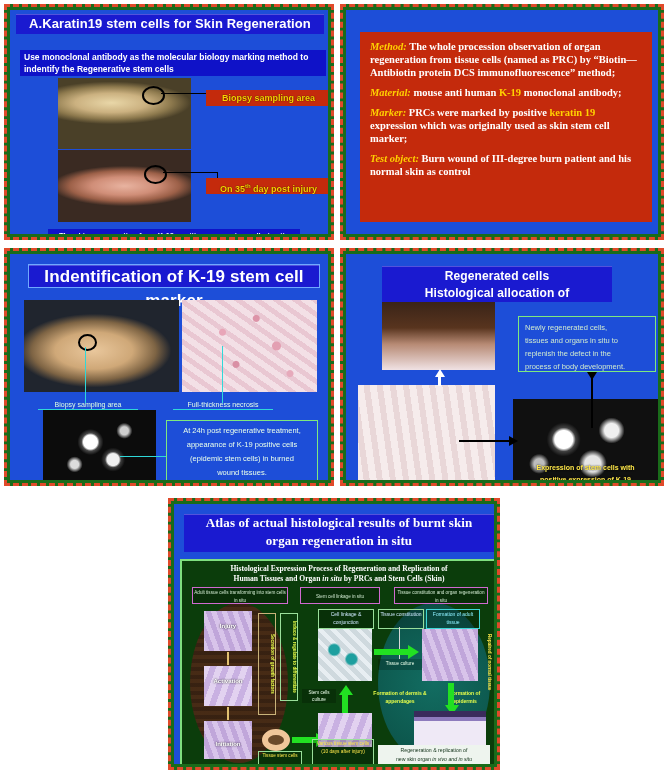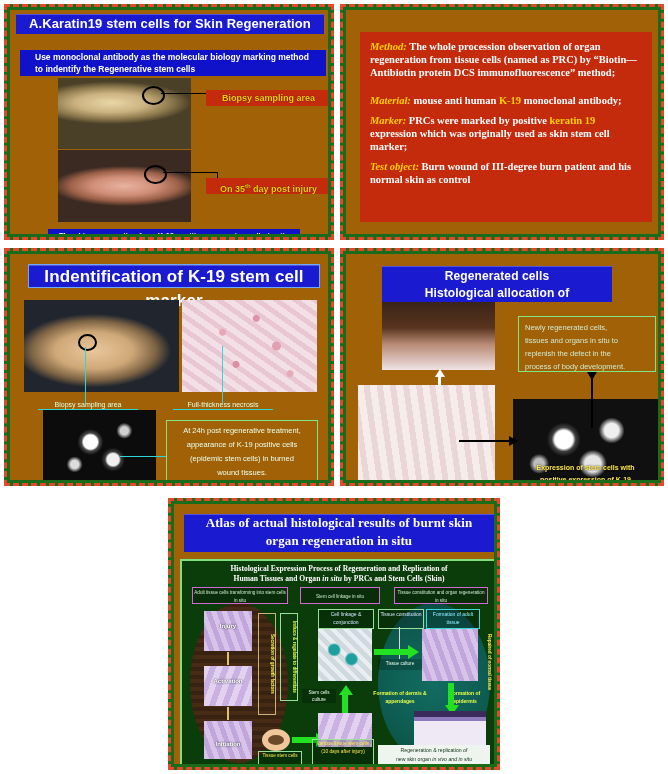--- a/index.html
+++ b/index.html
@@ -1,20 +1,20 @@
 <!DOCTYPE html>
 <html><head>
 <meta charset="utf-8">
 <style>
   html,body{margin:0;padding:0;background:#ffffff;}
   body{width:668px;height:774px;position:relative;font-family:"Liberation Sans",sans-serif;overflow:hidden;}
 
   .panel{position:absolute;background:#1a6b1a;
          border:3px dashed #e04a2a;box-sizing:border-box;}
-  .panel-inner{position:absolute;inset:3px;background:#a16207;overflow:hidden;}
+  .panel-inner{position:absolute;inset:3px;background:#1d4ed8;overflow:hidden;}
 
   
   .title-bar{position:absolute;background:#1a1ad0;color:#ffffff;
      font-weight:bold;text-align:center;letter-spacing:.1px;
      box-shadow:0 1px 0 rgba(255,255,255,.25) inset;}
 
   .cap-blue{position:absolute;background:#0f12c8;color:#ffffff;font-weight:bold;}
   .cap-red{position:absolute;background:#c42a0c;color:#ffd100;font-weight:bold;
            text-align:center;text-shadow:0 0 1px #000;}
   .cap-green{position:absolute;border:1px solid #7ee87e;color:#d8ffd8;
@@ -96,21 +96,21 @@
   .atl-ellipse{position:absolute;border-radius:50%;}
 </style>
 </head>
 <body>
 
 <div class="panel" style="left:4px;top:4px;width:330px;height:236px;">
   <div class="panel-inner">
 
     <div class="title-bar" style="left:6px;top:4px;width:308px;height:20px;line-height:20px;font-size:13px;">A.Karatin19 stem cells for Skin Regeneration</div>
 
-    <div class="cap-blue" style="left:10px;top:40px;width:306px;height:26px;font-size:8.5px;line-height:12px;padding:1px 15px;box-sizing:border-box;">Use monoclonal antibody as the molecular biology marking method to indentify the Regenerative stem cells</div>
+    <div class="cap-blue" style="left:10px;top:40px;width:306px;height:26px;font-size:8.5px;line-height:12px;padding:1px 4px;box-sizing:border-box;">Use monoclonal antibody as the molecular biology marking method to indentify the Regenerative stem cells</div>
 
     <div class="photo ph-arm" style="left:48px;top:68px;width:133px;height:71px;"></div>
     <div class="photo ph-arm2" style="left:48px;top:140px;width:133px;height:72px;"></div>
 
     <div class="circ" style="left:132px;top:76px;width:19px;height:15px;"></div>
     <div class="circ" style="left:134px;top:155px;width:19px;height:15px;"></div>
 
     <div class="arrow-line" style="left:151px;top:83px;width:65px;height:1px;"></div>
     <div class="arrow-line" style="left:153px;top:162px;width:55px;height:1px;"></div>
     <div class="arrow-line" style="left:207px;top:162px;width:1px;height:12px;"></div>
@@ -127,21 +127,21 @@
       <span>The skin regeneration from K-19 positive expression cells</span>
       <i>in situ</i>
     </div>
   </div>
 </div>
 
 <div class="panel" style="left:340px;top:4px;width:324px;height:236px;">
   <div class="panel-inner">
     <div style="position:absolute;left:14px;top:22px;width:292px;height:190px;background:#c42a0c;padding:8px 10px;box-sizing:border-box;color:#ffffff;font-family:'Liberation Serif',serif;font-size:10.5px;line-height:13px;font-weight:bold;">
 
-      <p style="margin:0 0 15px 0;">
+      <p style="margin:0 0 7px 0;">
         <i style="color:#ffd100;">Method:</i>
         <span>The whole procession observation of organ regeneration from tissue cells (named as PRC) by “Biotin—Antibiotin protein DCS immunofluorescence” method;</span>
       </p>
 
       <p style="margin:0 0 7px 0;">
         <i style="color:#ffd100;">Material:</i>
         <span>mouse anti human </span><span style="color:#ffd100;">K-19</span><span> monoclonal antibody;</span>
       </p>
 
       <p style="margin:0 0 7px 0;">

